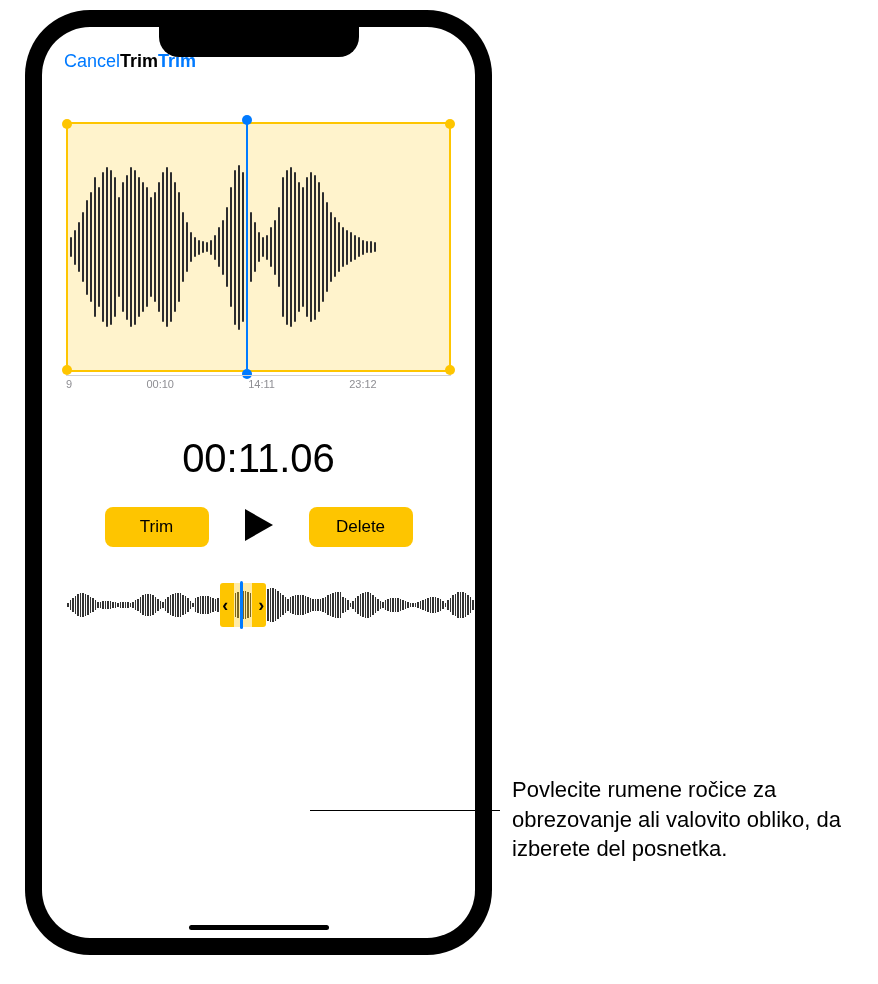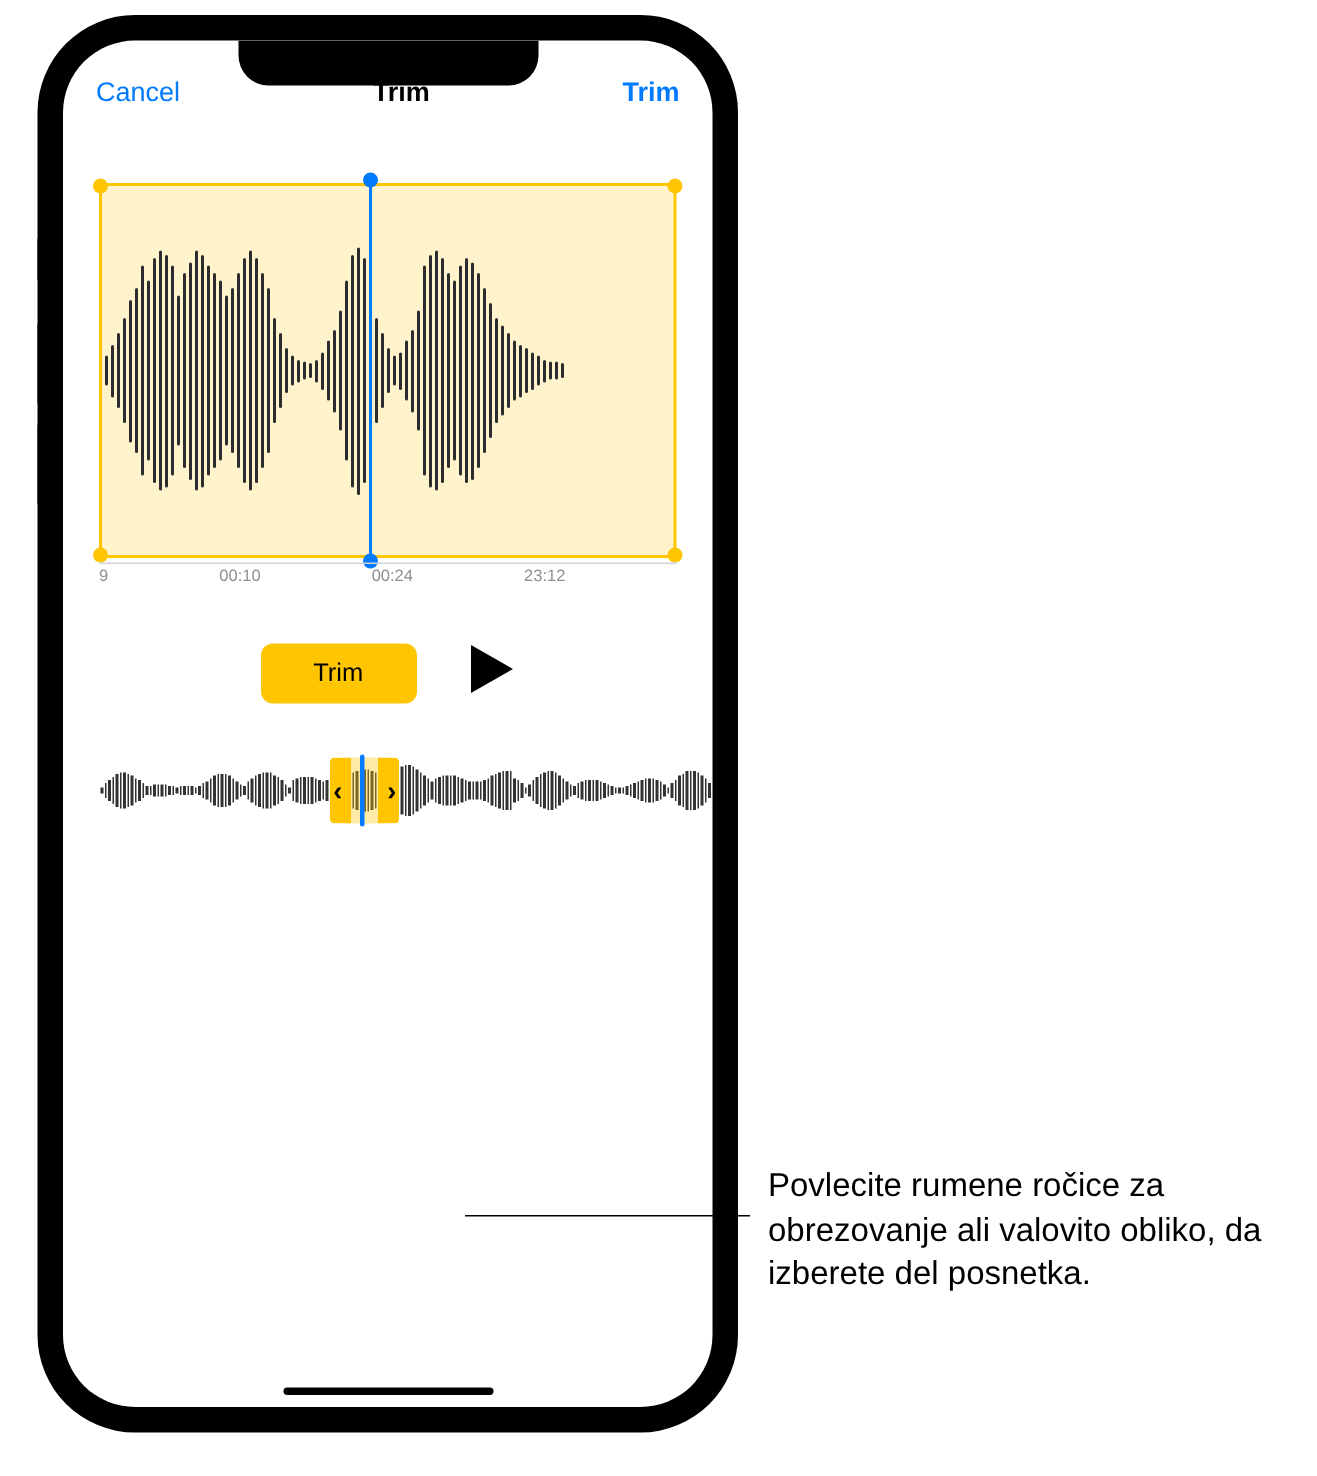--- a/index.html
+++ b/index.html
@@ -8,21 +8,21 @@
 .notch{position:absolute;top:0;left:50%;transform:translateX(-50%);width:200px;height:30px;background:#000;border-radius:0 0 20px 20px;z-index:10}
 .status{display:flex;justify-content:space-between;padding:13px 30px 0;font-size:15px;font-weight:600}
 .status-right{display:flex;gap:5px;align-items:center}
 .bars{display:flex;gap:1.5px;align-items:flex-end}
 .bars span{width:3px;background:#000;border-radius:1px}
 .bars span:nth-child(1){height:5px}.bars span:nth-child(2){height:7px}.bars span:nth-child(3){height:9px}.bars span:nth-child(4){height:11px}
 .wifi svg{width:16px;height:12px}
 .battery{width:24px;height:12px;border:1px solid #000;border-radius:3px;position:relative}
 .battery::after{content:"";position:absolute;right:-3px;top:3px;width:2px;height:5px;background:#000;border-radius:0 1px 1px 0}
 .battery span{display:block;width:100%;height:100%;background:#000;border-radius:1px}
-.header{display:flex;justify-content:space-between;align-items:center;padding:24px 22px 10px}
+.header{display:flex;align-items:center;padding:24px 22px 10px}
 .hbtn{color:#007aff;font-size:18px}
 .htitle{font-weight:600;font-size:18px}
 .hbtn.save{font-weight:600}
 .title-block{text-align:center;margin-top:8px}
 .rec-title{font-size:24px;font-weight:400;color:#000;letter-spacing:0.3px}
 .rec-meta{color:#8e8e93;font-size:15px;margin-top:3px}
 .wave-area{margin-top:40px;height:280px;position:relative}
 .selection{position:absolute;left:24px;right:24px;top:0;bottom:30px;background:#fff3cc;border:2px solid #fec500;border-radius:2px}
 .selection .knob{width:10px;height:10px;background:#fec500;border-radius:50%;position:absolute}
 .selection .knob.tl{top:-5px;left:-6px}.selection .knob.tr{top:-5px;right:-6px}
@@ -151,30 +151,32 @@
           <span style="height: 20px;"></span>
           <span style="height: 15px;"></span>
           <span style="height: 12px;"></span>
           <span style="height: 12px;"></span>
           <span style="height: 10px;"></span>
         </div>
     <div class="playhead"></div>
     <div class="timeline">
       <span>9</span>
           <span>00:10</span>
-          <span>00:24</span>
+          <span>14:11</span>
           <span>23:12</span>
           <span></span>
     </div>
   </div>
+  <div class="big-time">00:11.06</div>
   <div class="controls">
     <button class="pill">Trim</button>
     <div class="play-icon"><svg viewBox="0 0 32 36">
             <path d="M2 2 L30 18 L2 34 Z" fill="#000"></path>
           </svg></div>
+    <button class="pill">Delete</button>
   </div>
   <div class="overview">
     <div class="overview-wave" id="wave-ov">
           <span style="height: 4px;"></span>
           <span style="height: 9.42548px;"></span>
           <span style="height: 14.4126px;"></span>
           <span style="height: 18.5662px;"></span>
           <span style="height: 21.5726px;"></span>
           <span style="height: 23.2296px;"></span>
           <span style="height: 23.465px;"></span>

